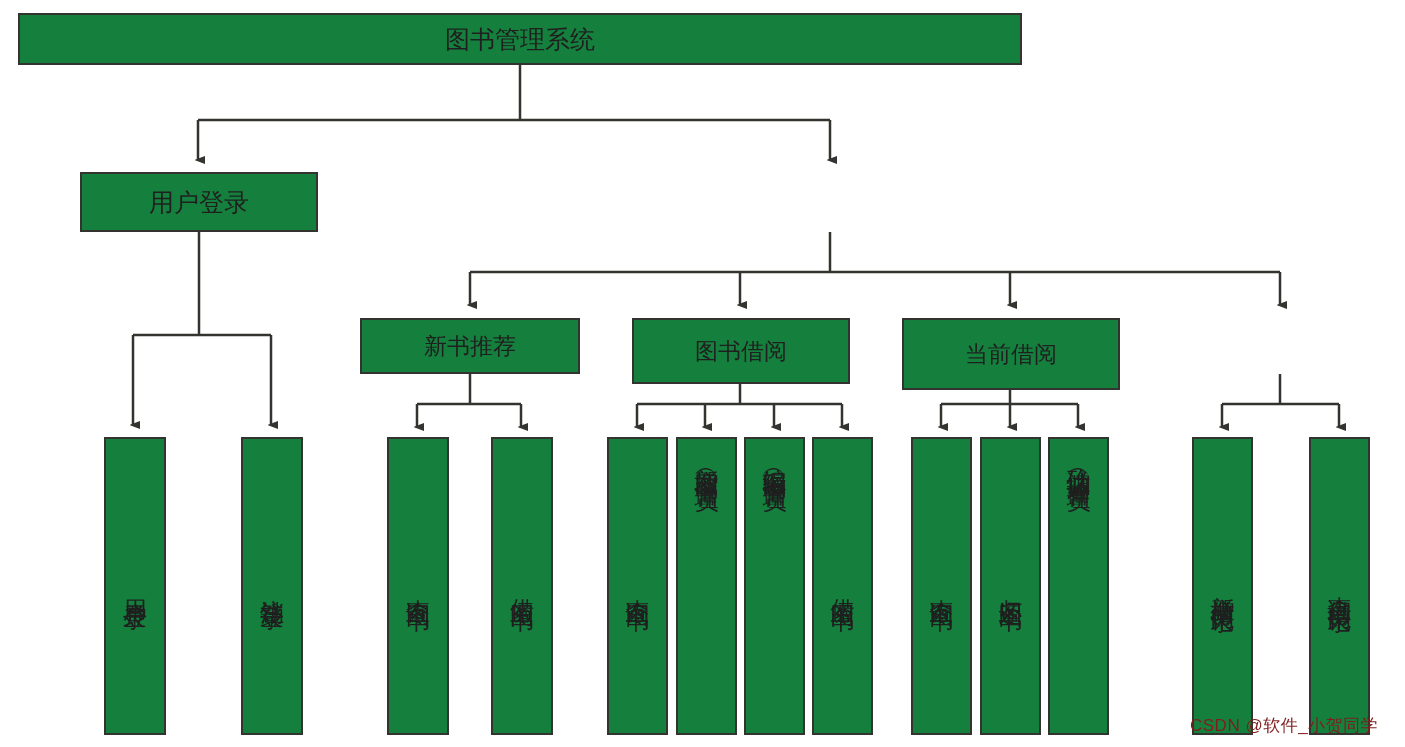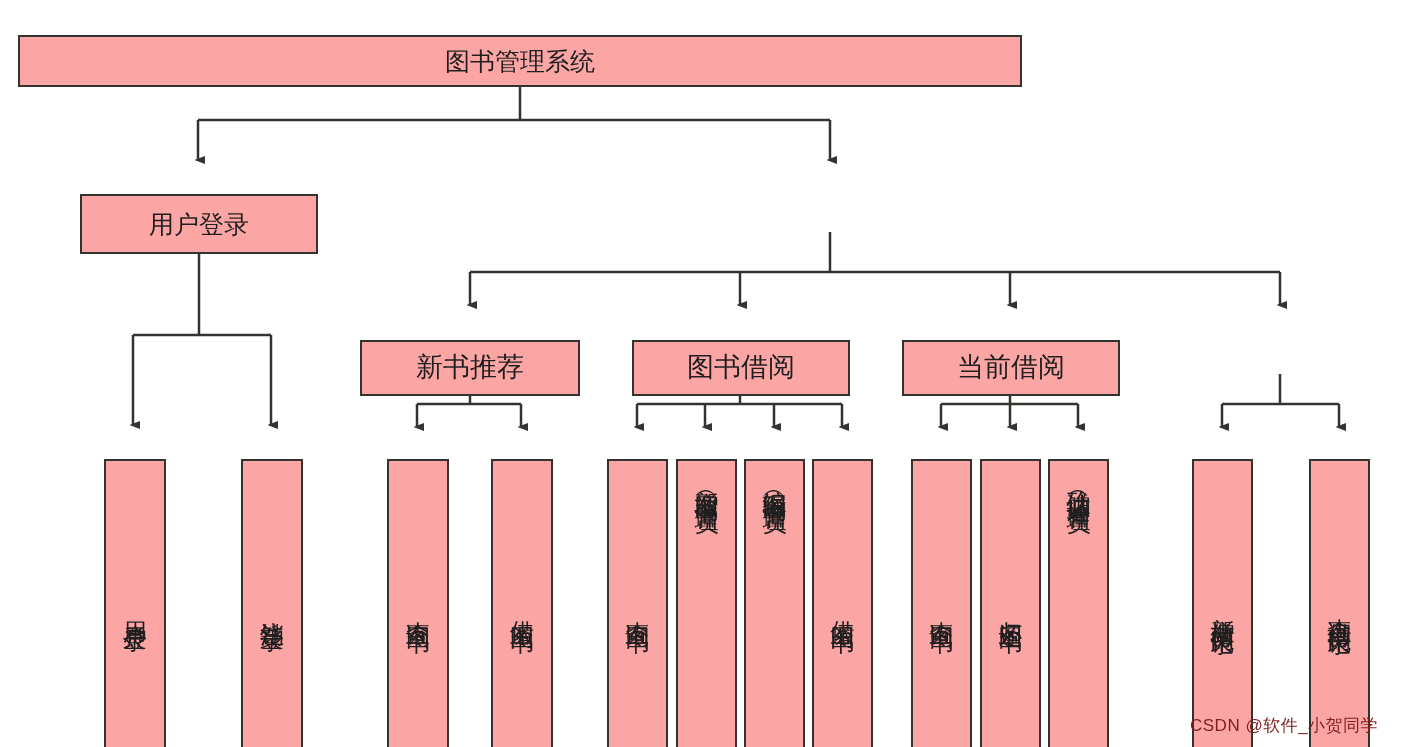--- a/index.html
+++ b/index.html
@@ -22,37 +22,36 @@
     position: absolute;
     left: 0;
     top: 0;
     width: 1405px;
     height: 747px;
     pointer-events: none;
   }
   .node {
     position: absolute;
     box-sizing: border-box;
-    background: #fca5a5;
+    background: #15803d;
     border: 2.5px solid #33332f;
     display: flex;
     align-items: center;
     justify-content: center;
     text-align: center;
     line-height: 1.15;
-    margin-top: 22px;
   }
   .node-root {
     font-size: 25px;
   }
   .node-l1 {
     font-size: 25px;
   }
   .node-l2 {
-    font-size: 27px;
+    font-size: 23px;
   }
   .node-leaf {
     align-items: flex-start;
     padding-top: 10px;
     font-size: 24px;
   }
   .node-leaf .vtext {
     writing-mode: vertical-rl;
     text-orientation: upright;
     letter-spacing: 3px;
@@ -135,25 +134,25 @@
 
   <div class="node node-l1" style="left:80px; top:172px; width:238px; height:60px;">
     <span>用户登录</span>
   </div>
 
 
   <div class="node node-l2" style="left:360px; top:318px; width:220px; height:56px;">
     <span>新书推荐</span>
   </div>
 
-  <div class="node node-l2" style="left:632px; top:318px; width:218px; height:56px;">
+  <div class="node node-l2" style="left:632px; top:318px; width:218px; height:66px;">
     <span>图书借阅</span>
   </div>
 
-  <div class="node node-l2" style="left:902px; top:318px; width:218px; height:56px;text-align:center;">
+  <div class="node node-l2" style="left:902px; top:318px; width:218px; height:72px;text-align:center;">
     <span>当前借阅</span>
   </div>
 
 
   <div class="node node-leaf center-text" style="left:104px; top:437px; width:62px; height:298px;">
     <span class="vtext">用户登录</span>
   </div>
 
   <div class="node node-leaf center-text" style="left:241px; top:437px; width:62px; height:298px;">
     <span class="vtext">注销登录</span>

